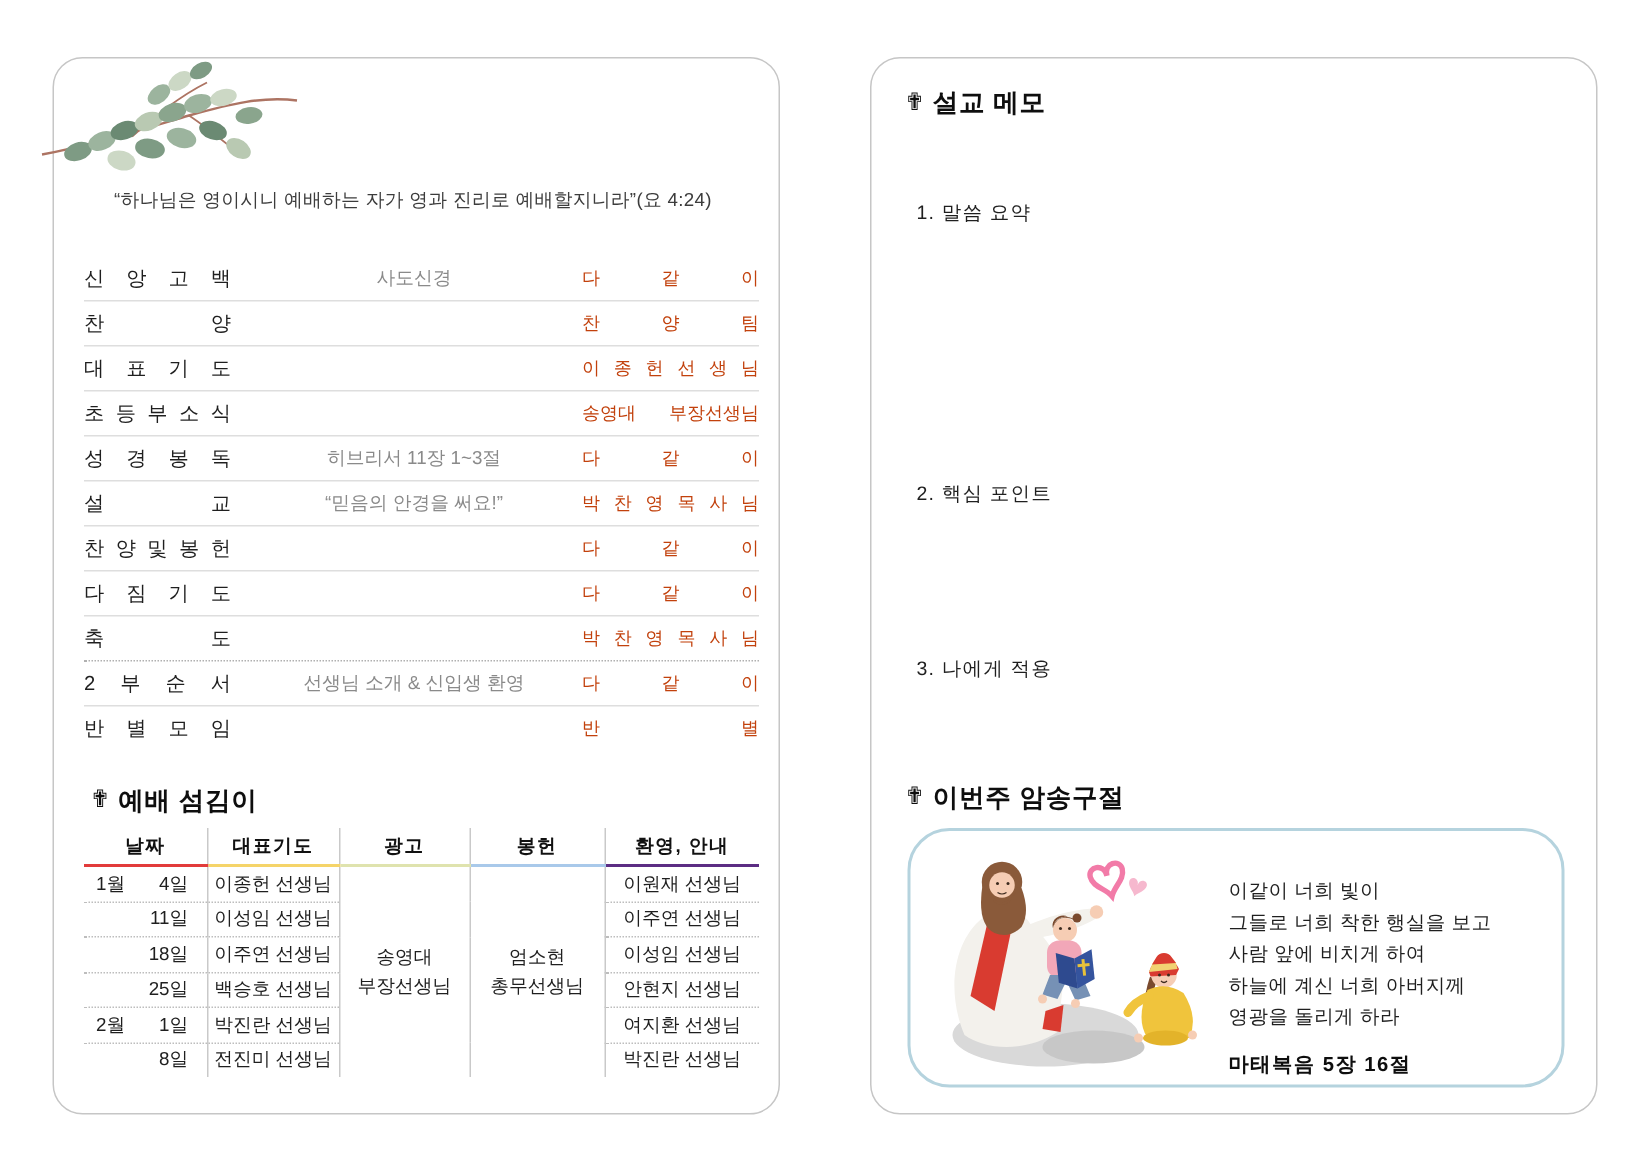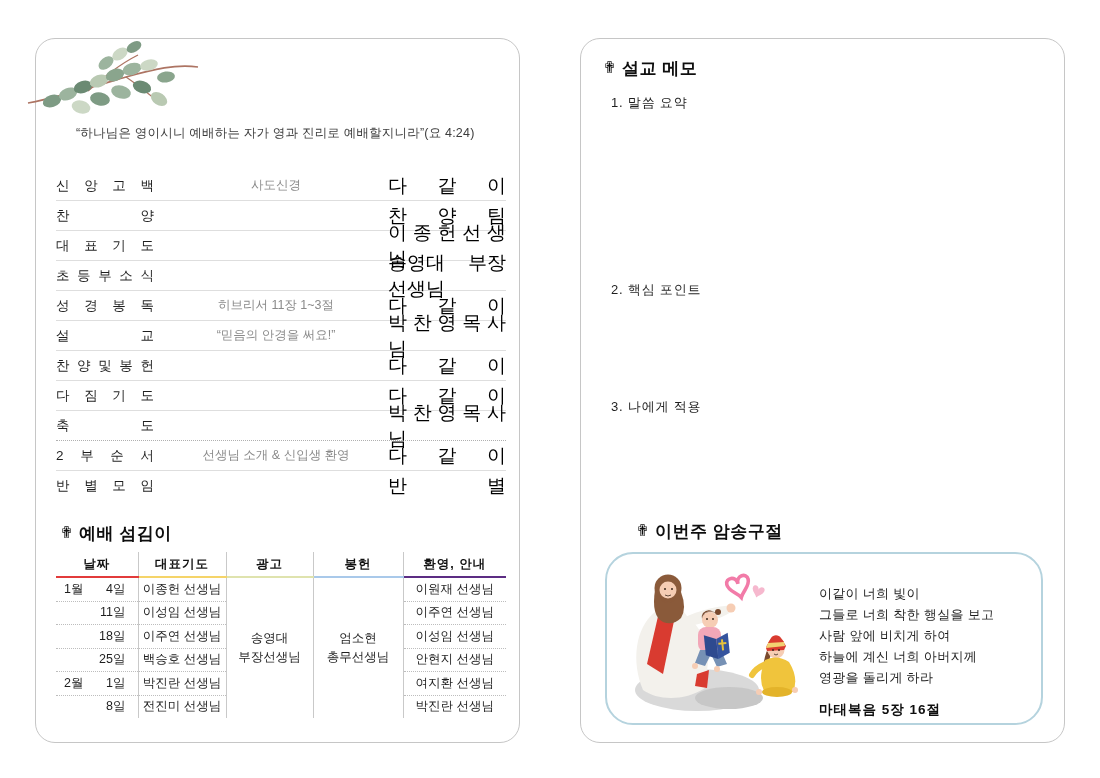--- a/index.html
+++ b/index.html
@@ -24,21 +24,21 @@
   .subtitle{
     position:absolute;top:86px;left:40px;width:452px;
     font-size:12.5px;letter-spacing:0.2px;color:#3c3c3c;white-space:nowrap;
   }
   .order{position:absolute;top:132px;left:20px;width:450px;}
   .order-row{display:flex;align-items:center;height:29px;border-bottom:1px solid #dedede;}
   .order-row.dotted{border-bottom:1px dotted #b0b0b0;}
   .order-row.noline{border-bottom:none;}
   .order-label{width:98px;text-align:justify;text-align-last:justify;font-size:13.5px;color:#1f1f1f;}
   .order-center{flex:1;text-align:center;font-size:12.5px;color:#8a8a8a;padding-left:10px;white-space:nowrap;}
-  .order-right{width:118px;text-align:justify;text-align-last:justify;font-size:19px;color:#000000;}
+  .order-right{width:118px;text-align:justify;text-align-last:justify;font-size:12px;color:#c2410c;}
 
   .section-head{position:absolute;font-size:17px;font-weight:bold;color:#0e0e0e;letter-spacing:0.5px;white-space:nowrap;}
   .cross{font-weight:normal;font-size:16px;margin-right:5px;position:relative;top:-1px;}
   #servants-head{top:483px;left:24px;}
 
   .servants-table{
     position:absolute;top:513px;left:20px;width:450px;
     border-collapse:collapse;table-layout:fixed;font-size:12.5px;
   }
   .servants-table col.c1{width:82px;}
@@ -52,25 +52,25 @@
   }
   .servants-table th.sep, .servants-table td.sep{border-right:1px solid #c9c9c9;}
   .servants-table td{height:22.5px;padding:0;text-align:center;color:#1f1f1f;}
   .servants-table tr:not(:last-child) td.dotcell{border-bottom:1px dotted #bdbdbd;}
   .servants-table td.welcome{border-left:1px solid #c9c9c9;}
   td.date .cellflex{display:flex;justify-content:space-between;padding:0 12px 0 8px;}
   td.merged{vertical-align:middle;line-height:19px;color:#1f1f1f;}
 
   
   #memo-head{top:18px;left:22px;}
-  .memo-item{position:absolute;left:30px;font-size:13px;color:#1f1f1f;letter-spacing:0.8px;white-space:nowrap;}
+  .memo-item{position:absolute;left:30px;font-size:13px;color:#1f1f1f;letter-spacing:0.8px;white-space:nowrap;margin-top:39px;}
   #memo-1{top:55px;}
   #memo-2{top:242px;}
   #memo-3{top:359px;}
-  #verse-head{top:481px;left:22px;margin-left:33px;}
+  #verse-head{top:481px;left:22px;}
   .verse-box{
     position:absolute;top:513px;left:24px;width:434px;height:169px;
     border:2px solid #b5d3de;border-radius:28px;background:#fff;
   }
   .verse-art{position:absolute;left:6px;top:4px;width:210px;height:159px;}
   .verse-text{position:absolute;left:212px;top:13px;width:218px;margin-top:16px;}
   .verse-line{height:21px;line-height:21px;font-size:13px;color:#1f1f1f;letter-spacing:0.3px;white-space:nowrap;}
   .verse-ref{margin-top:13px;font-weight:bold;font-size:13.5px;color:#0e0e0e;letter-spacing:1px;}
 </style>
 </head>

